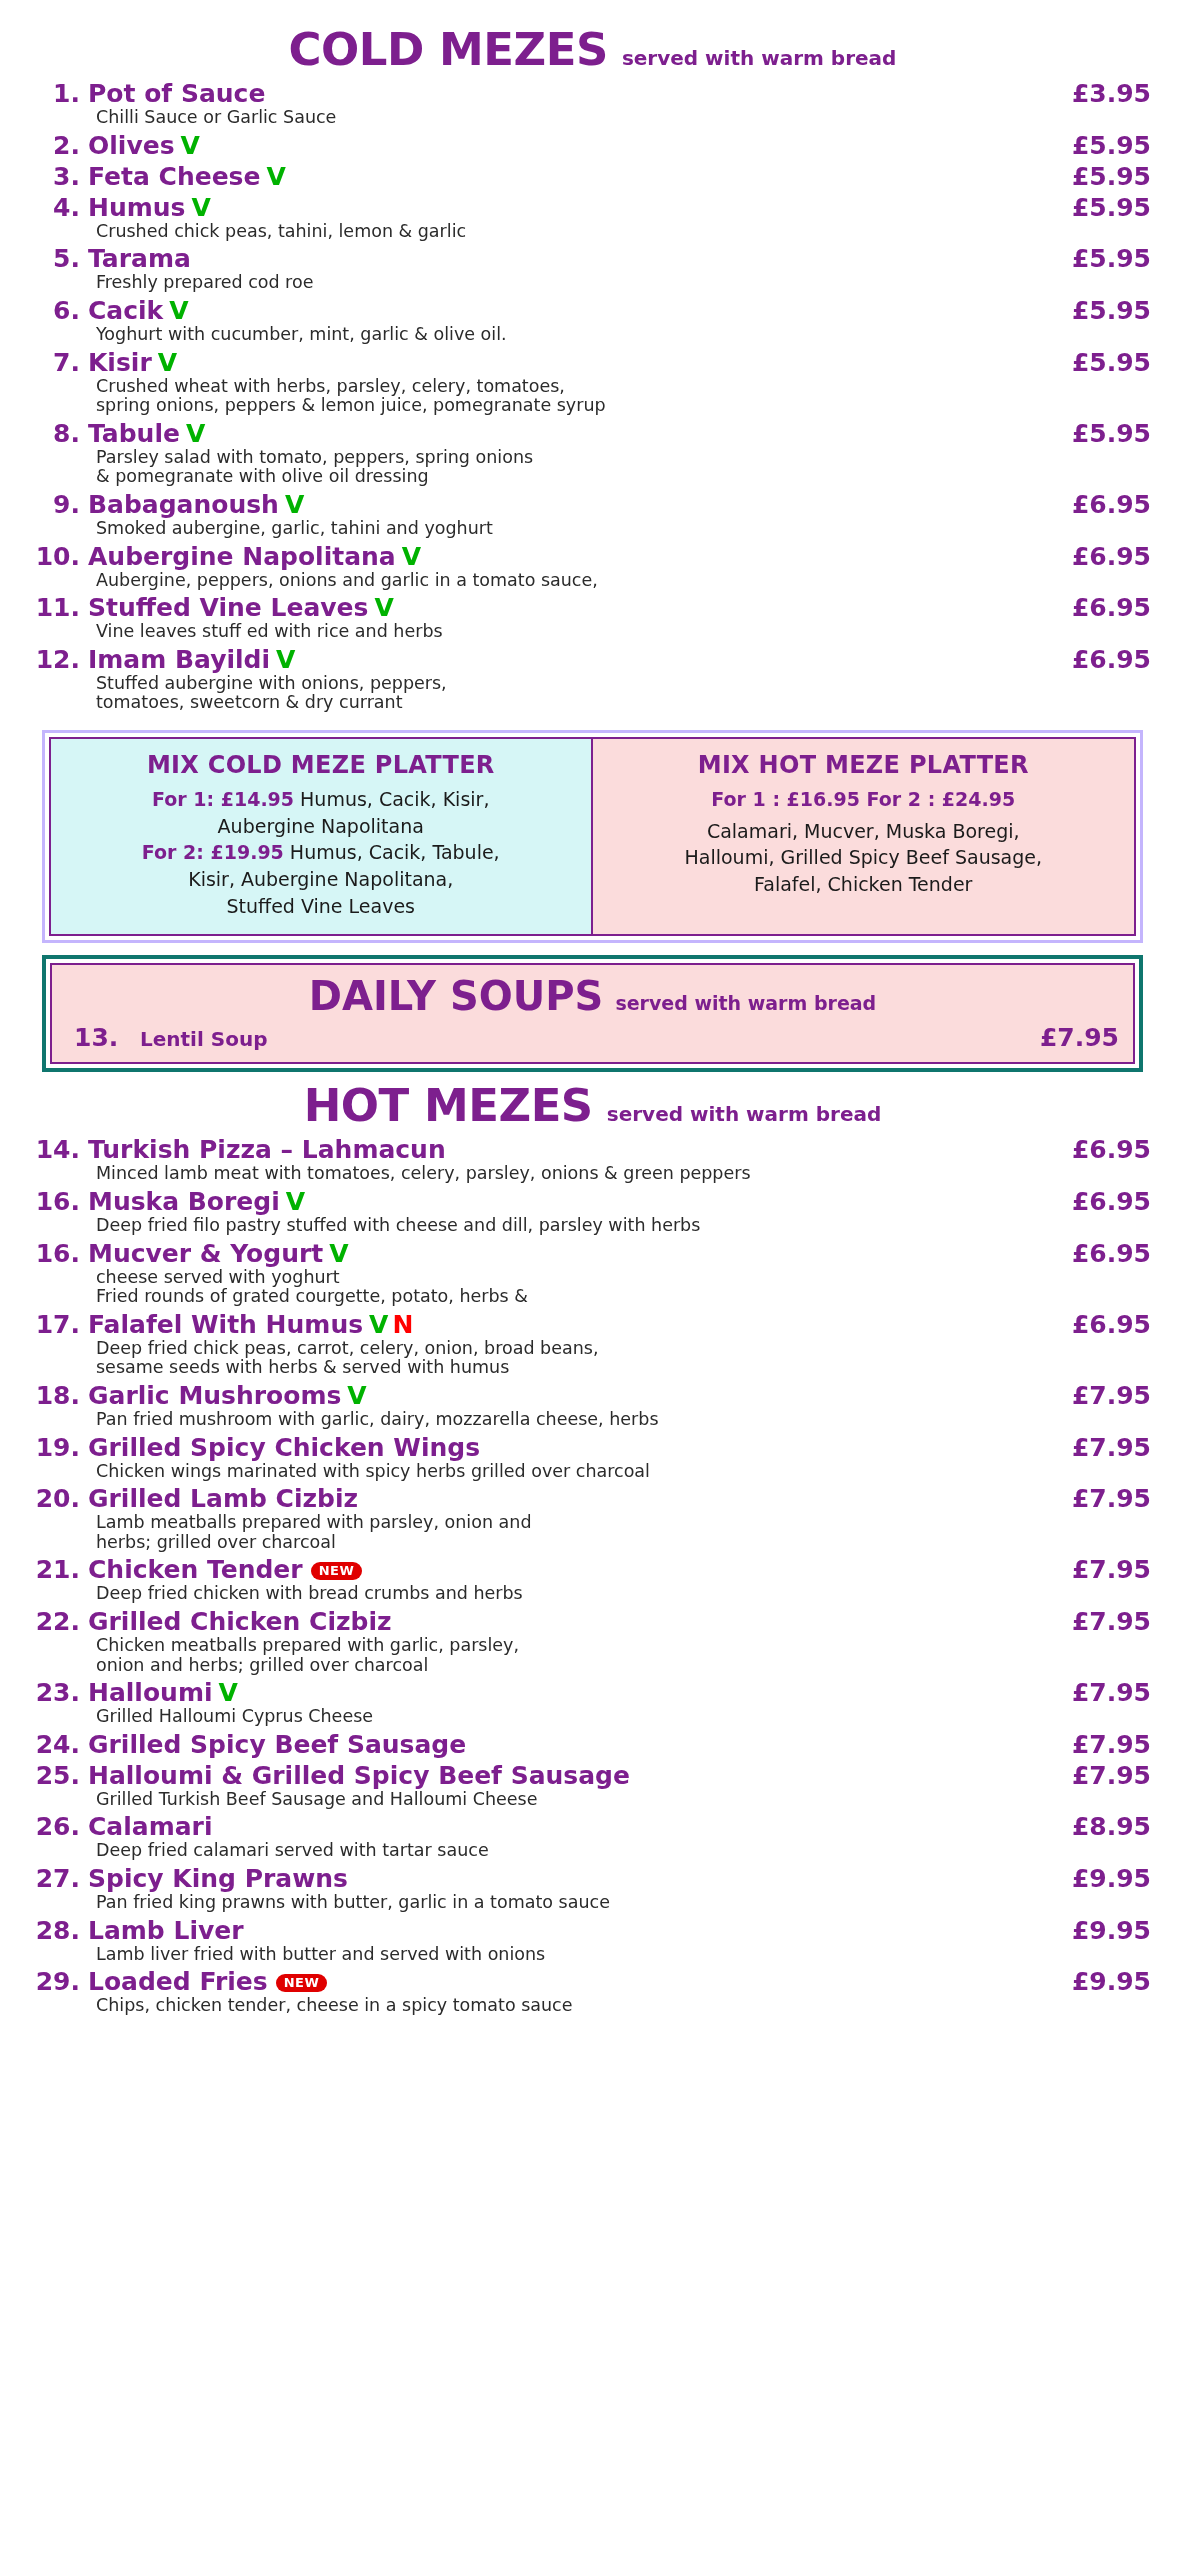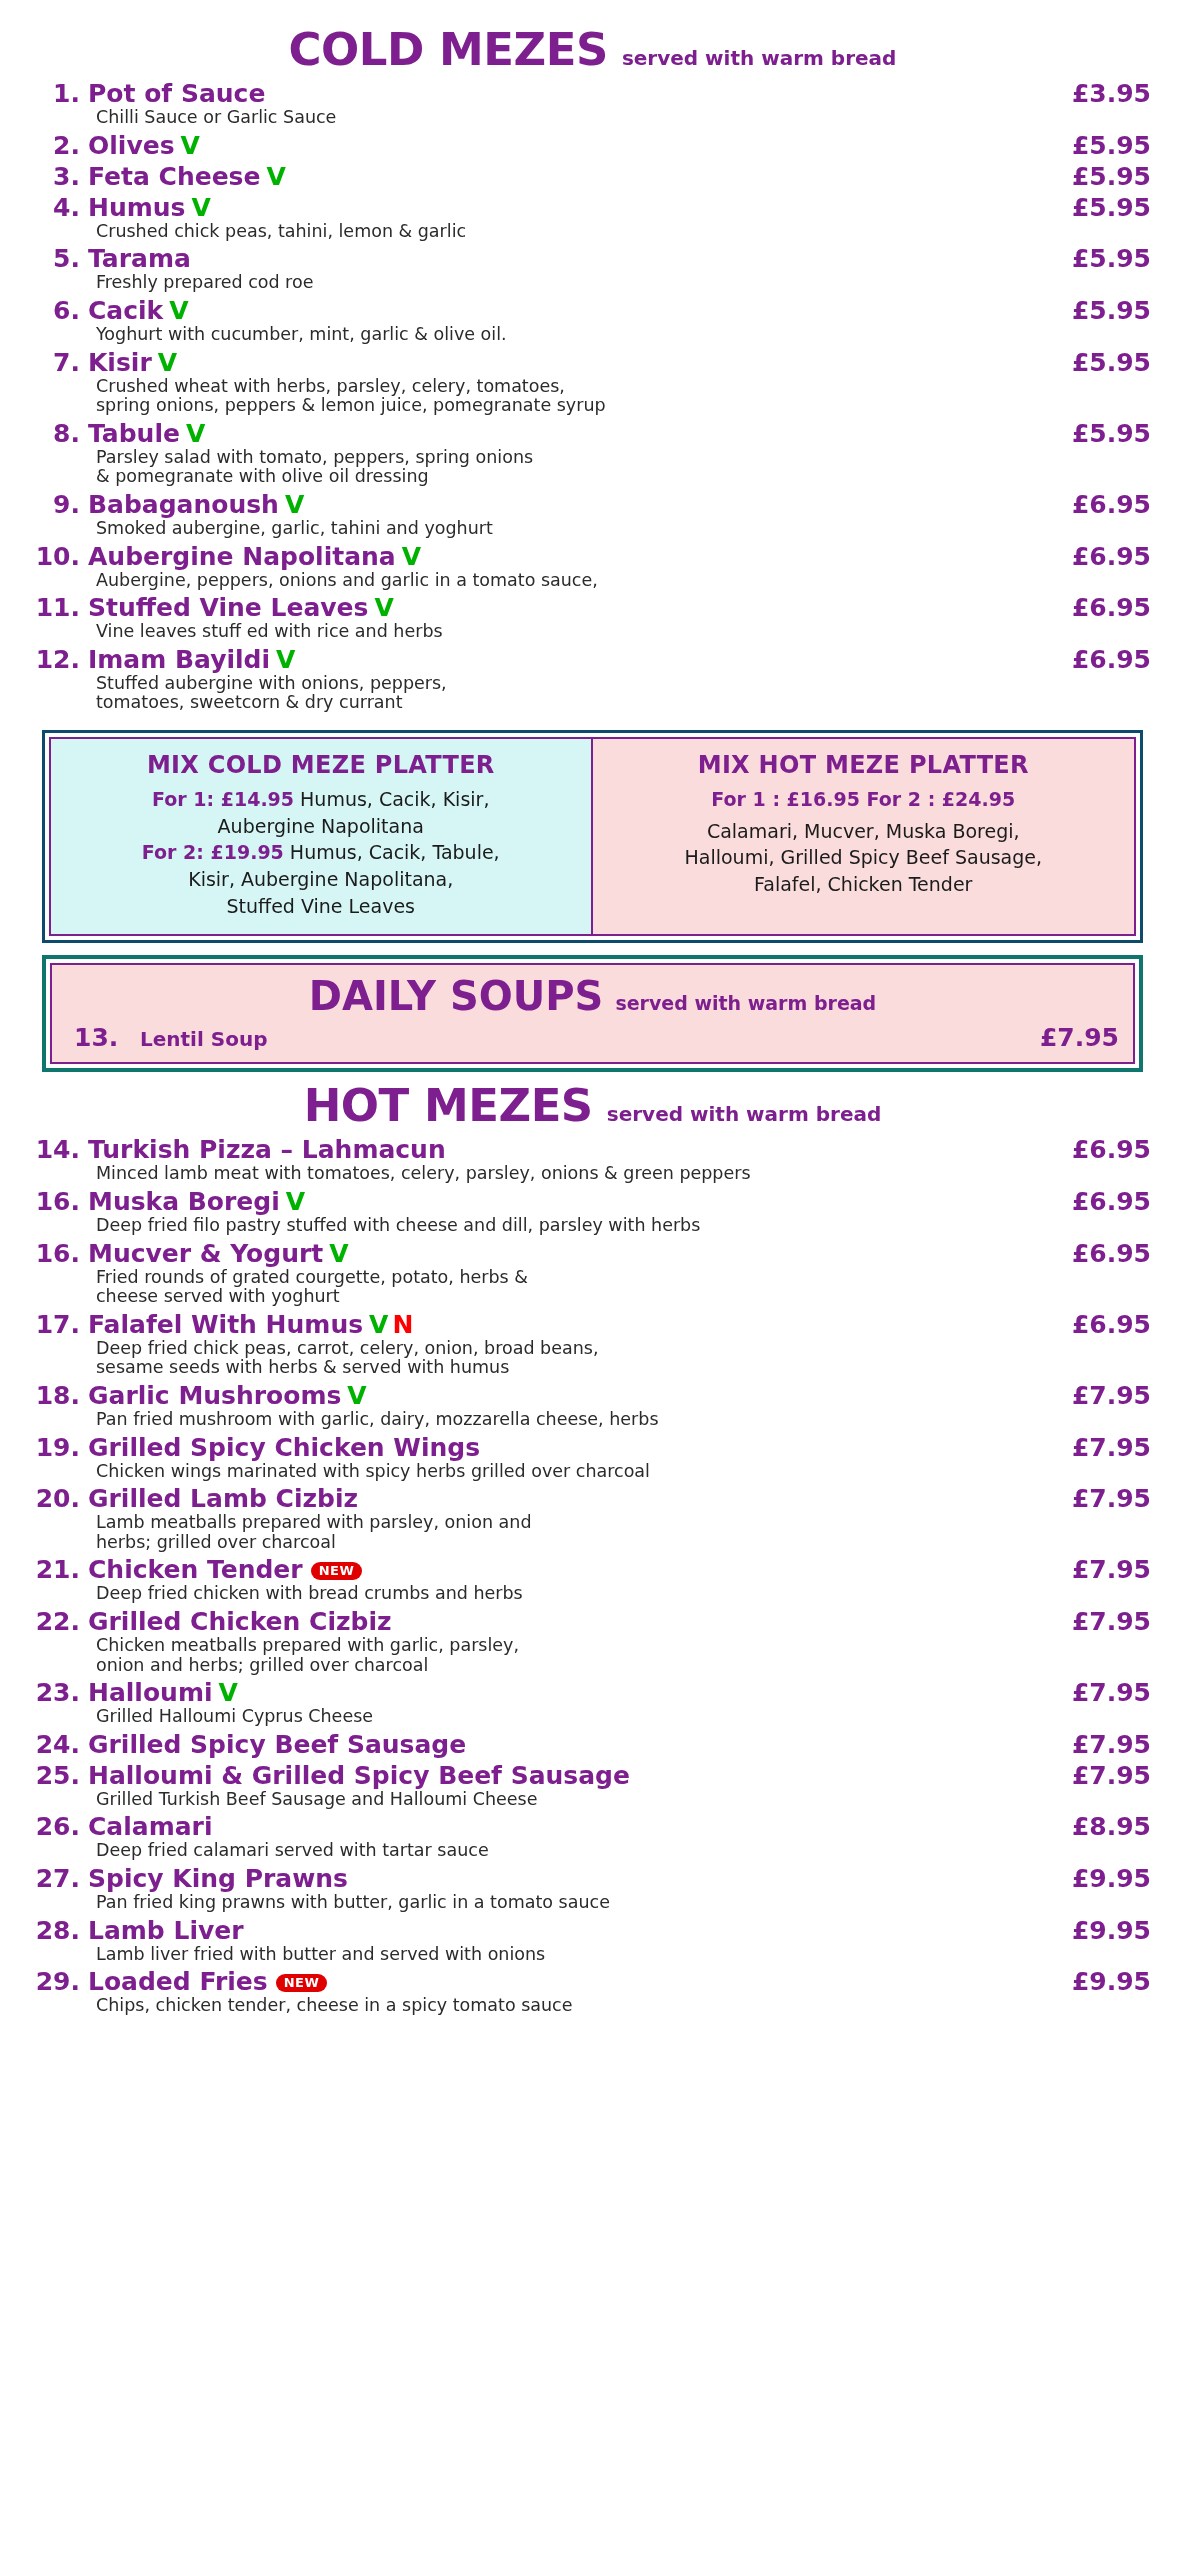--- a/index.html
+++ b/index.html
@@ -111,21 +111,21 @@
     font-weight: bold;
     border-radius: 11px;
     padding: 1px 8px 2px 8px;
     margin-left: 8px;
     vertical-align: 3px;
     letter-spacing: 0.5px;
   }
 
   
   .platter-box {
-    border: 3px solid #0c4a6e;
+    border: 3px solid #c4b5fd;
     margin: 14px 8px 10px 8px;
     display: flex;
     padding: 4px;
     background: #fff;
   }
   .platter-inner {
     display: flex;
     width: 100%;
     border: 2px solid #7d1f8e;
   }
@@ -386,22 +386,22 @@
             <span>Deep fried filo pastry stuffed with cheese and dill, parsley with herbs</span>
           </div>
         </div>
         <div class="item">
           <div class="item-line">
             <div class="num">16.</div>
             <div class="name"><span>Mucver &amp; Yogurt</span><span class="veg">V</span></div>
             <div class="price">£6.95</div>
           </div>
           <div class="desc">
+            <span>cheese served with yoghurt</span>
             <span>Fried rounds of grated courgette, potato, herbs &amp;</span>
-            <span>cheese served with yoghurt</span>
           </div>
         </div>
         <div class="item">
           <div class="item-line">
             <div class="num">17.</div>
             <div class="name"><span>Falafel With Humus</span><span class="veg">V</span><span class="nut">N</span></div>
             <div class="price">£6.95</div>
           </div>
           <div class="desc">
             <span>Deep fried chick peas, carrot, celery, onion, broad beans,</span>

